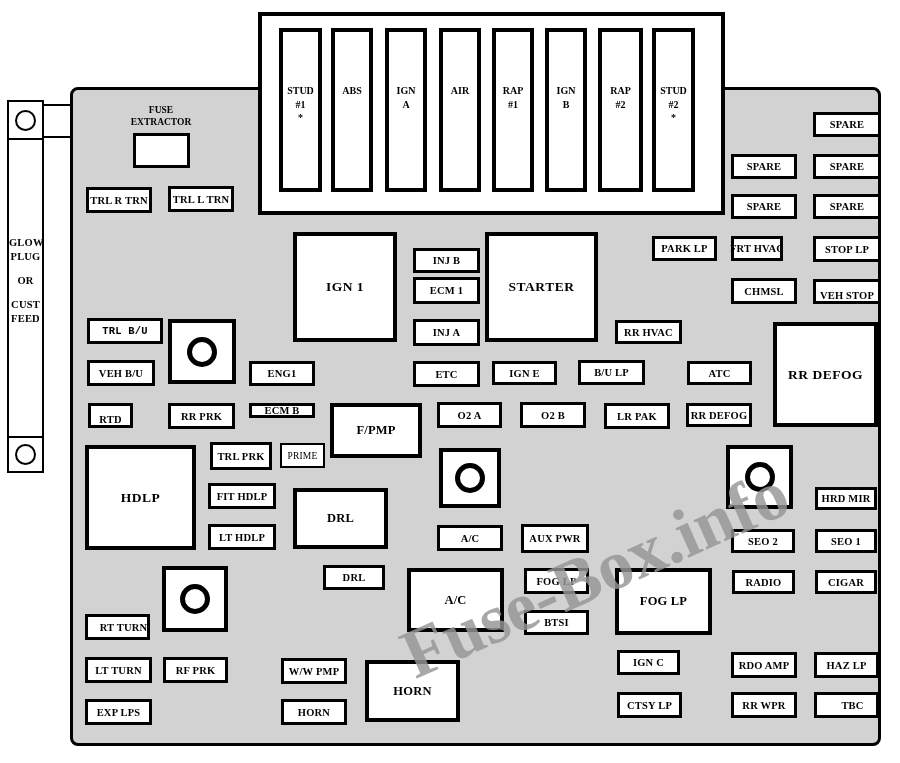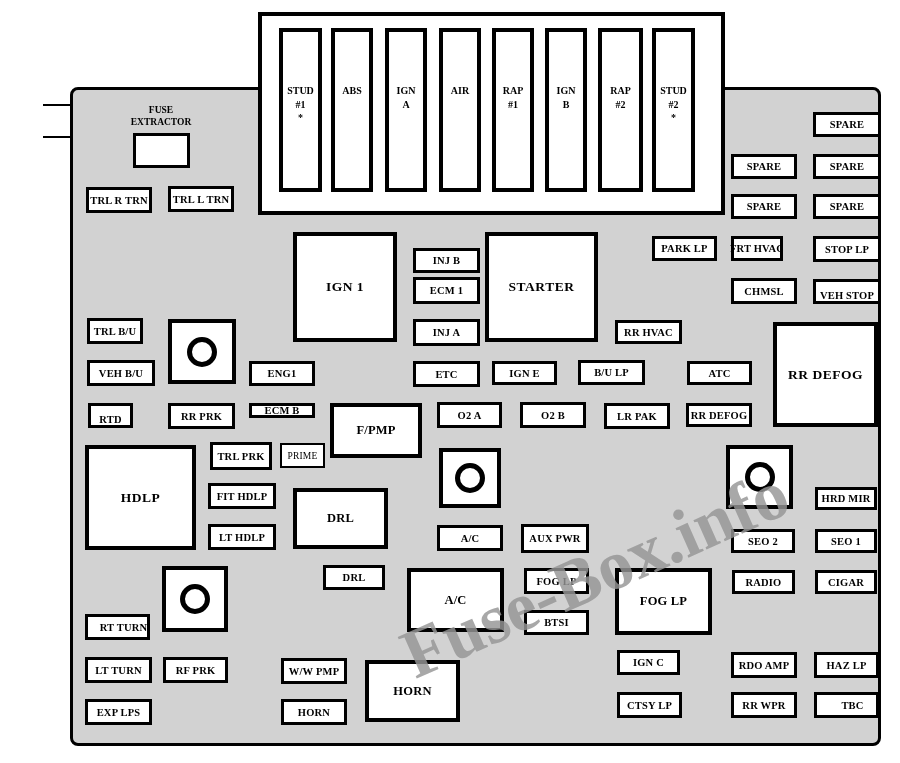--- a/index.html
+++ b/index.html
@@ -45,20 +45,37 @@
              font-size:70px;font-weight:bold;color:#969696;opacity:0.82;white-space:nowrap;
              font-family:"Liberation Serif","DejaVu Serif",serif;}
 </style>
 </head>
 <body>
 
 <div class="canvas">
 
   <div class="main-panel"></div>
 
+  <div class="left-strip">
+    <div class="strip-cell top">
+      <div class="strip-hole"></div>
+    </div>
+    <div class="strip-label" id="strip-label">
+        <div>GLOW</div>
+        <div>PLUG</div>
+        <div class="gap"></div>
+        <div>OR</div>
+        <div class="gap"></div>
+        <div>CUST</div>
+        <div>FEED</div>
+      </div>
+    <div class="strip-cell bottom">
+      <div class="strip-hole"></div>
+    </div>
+  </div>
   <div class="connector-line" style="left:43px;top:104px;width:28px;"></div>
   <div class="connector-line" style="left:43px;top:136px;width:28px;"></div>
 
   <div class="top-block"></div>
   <div id="slot-layer">
       <div class="slot" style="left: 279px; top: 28px; width: 43px; height: 164px;">
         <div>STUD</div>
         <div>#1</div>
         <div>*</div>
       </div>
@@ -145,21 +162,21 @@
       </div>
       <div class="fusebox s" style="left: 413px; top: 277px; width: 67px; height: 27px;">
         <span>ECM 1</span>
       </div>
       <div class="fusebox s" style="left: 413px; top: 319px; width: 67px; height: 27px;">
         <span>INJ A</span>
       </div>
       <div class="fusebox s" style="left: 615px; top: 320px; width: 67px; height: 24px;">
         <span>RR HVAC</span>
       </div>
-      <div class="fusebox s" style="left: 87px; top: 318px; width: 56px; height: 26px;">
+      <div class="fusebox s" style="left: 87px; top: 318px; width: 76px; height: 26px; font-family: Liberation Mono, monospace;">
         <span>TRL B/U</span>
       </div>
       <div class="fusebox s" style="left: 249px; top: 361px; width: 66px; height: 25px;">
         <span>ENG1</span>
       </div>
       <div class="fusebox s" style="left: 87px; top: 360px; width: 68px; height: 26px;">
         <span>VEH B/U</span>
       </div>
       <div class="fusebox s" style="left: 413px; top: 361px; width: 67px; height: 26px;">
         <span>ETC</span>

